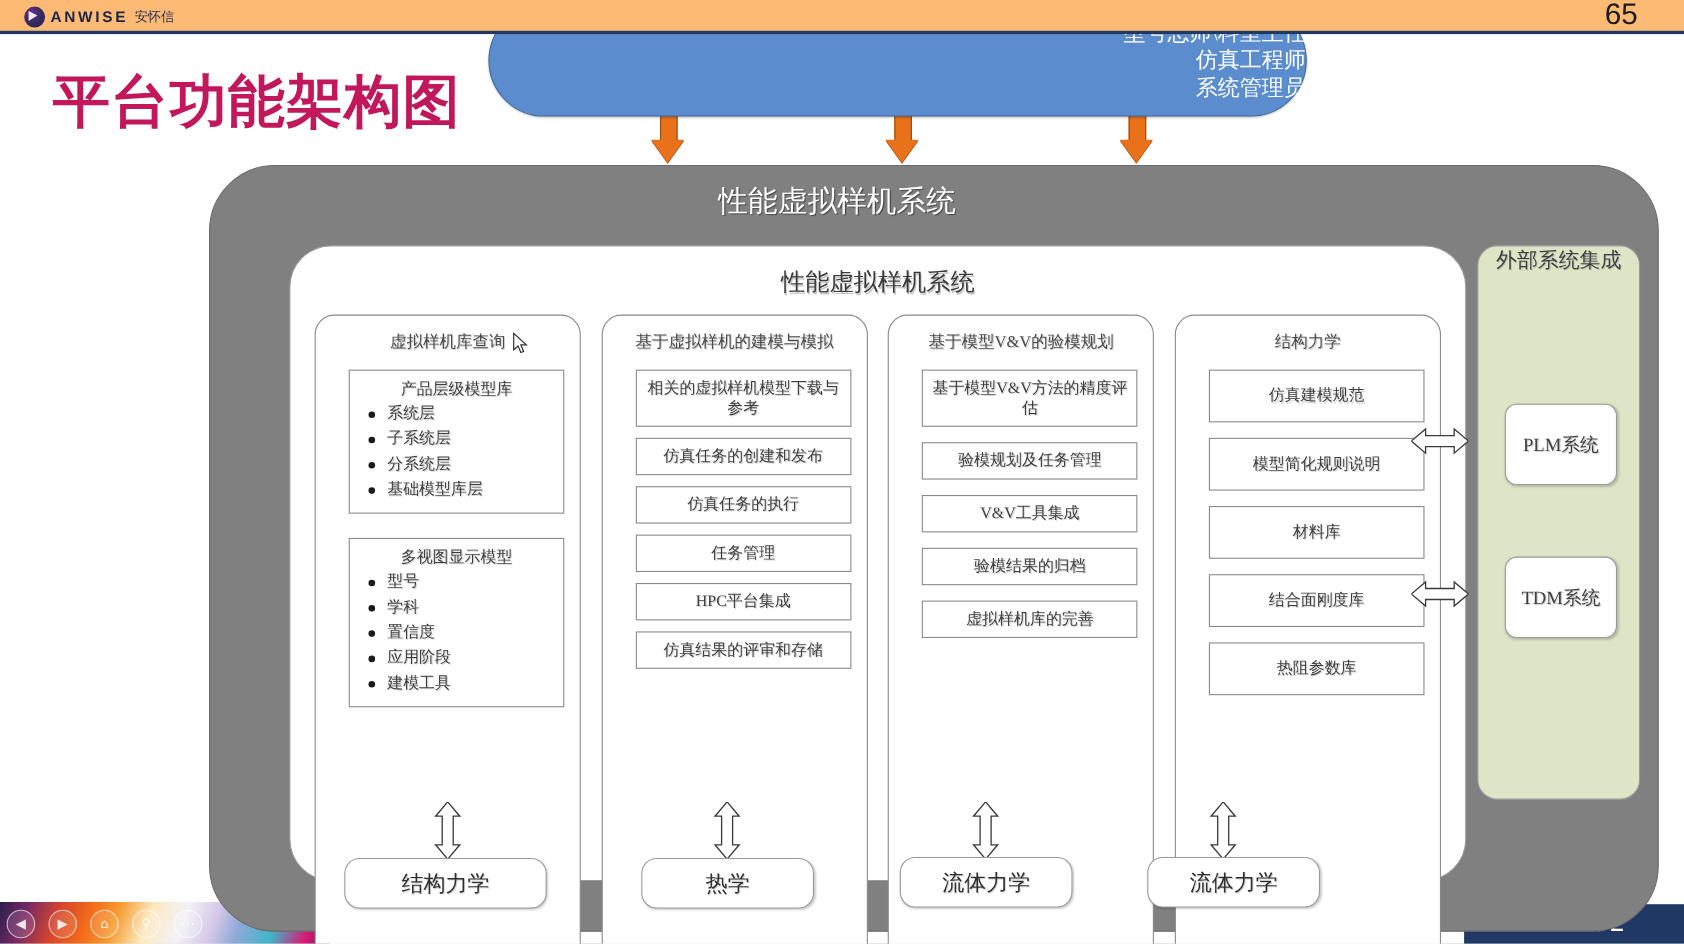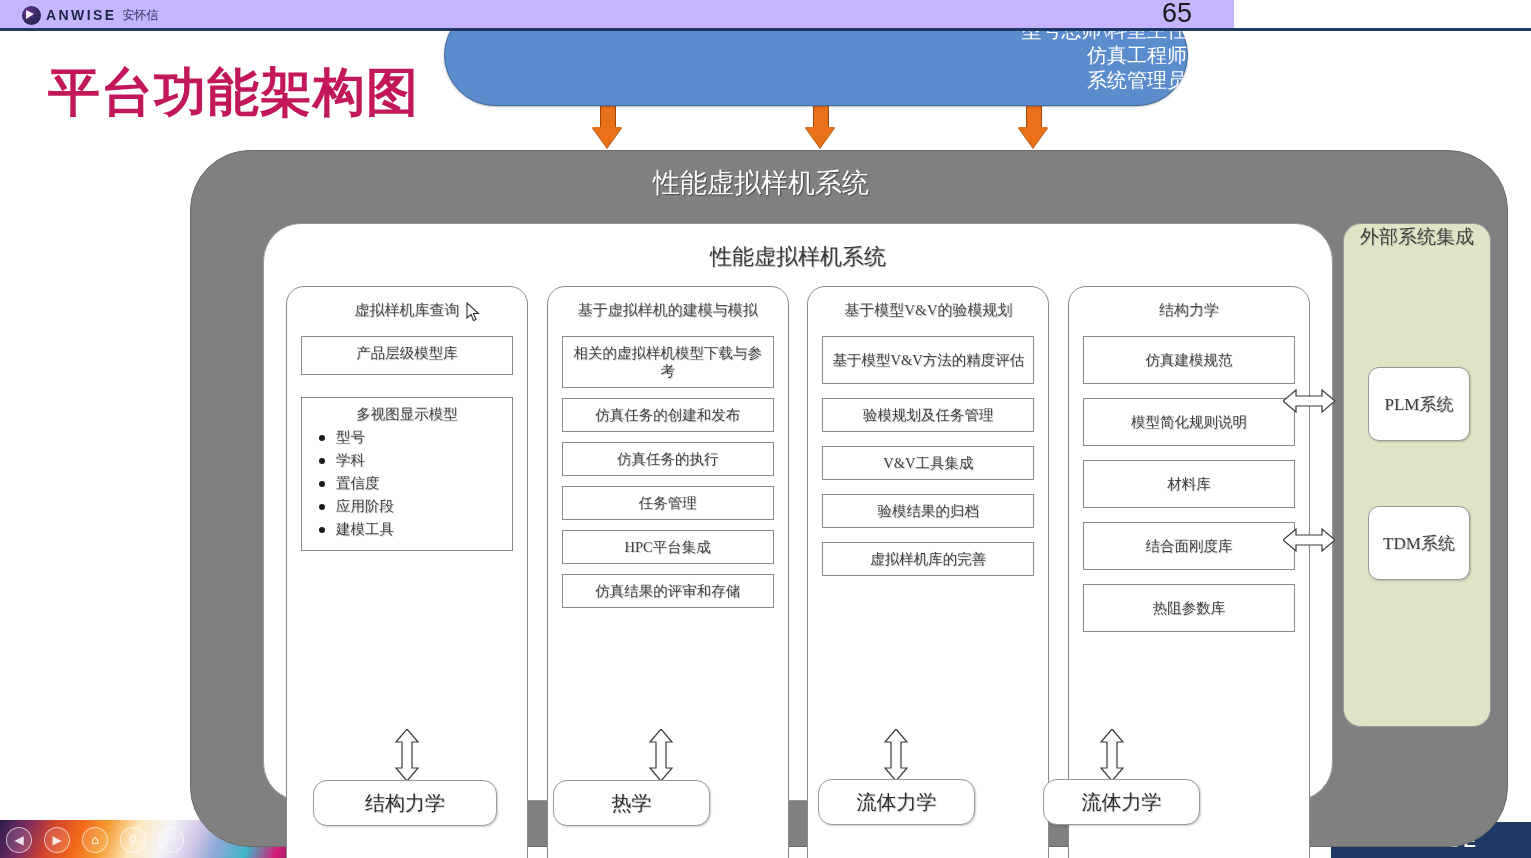--- a/index.html
+++ b/index.html
@@ -5,22 +5,22 @@
 <style>
   html,body{margin:0;padding:0;}
   body{
     width:1531px;height:858px;
     background:#ffffff;
     font-family:"Liberation Serif","DejaVu Serif",serif;
     overflow:hidden;position:relative;
   }
   
   #header{
-    position:absolute;left:0;top:0;width:1234px;height:29px;
-    background:#c4b5fd;z-index:30;
+    position:absolute;left:0;top:0;width:1531px;height:29px;
+    background:#fdba74;z-index:30;
   }
   #header-rule{
     position:absolute;left:0;top:28px;width:1531px;height:3px;
     background:#1f3864;z-index:30;
   }
   #logo{
     position:absolute;left:22px;top:4px;height:22px;
     display:flex;align-items:center;gap:5px;
   }
   #logo-mark{
@@ -112,21 +112,21 @@
   .column{
     width:242px;background:#ffffff;border:1px solid #8a8a8a;
     border-radius:18px;position:relative;box-sizing:border-box;
     padding:10px 14px 10px 14px;
   }
   .col-title{
     text-align:center;font-size:15px;color:#4a4a4a;
     margin:4px 0 16px 0;white-space:nowrap;
     text-shadow:1px 1px 0 rgba(170,170,170,.55);
   }
-  .col-items{display:flex;flex-direction:column;gap:10px;}
+  .col-items{display:flex;flex-direction:column;gap:10px;margin-left:16px;}
 
   
   .item-box{
     border:1px solid #8a8a8a;background:#ffffff;
     min-height:34px;display:flex;align-items:center;justify-content:center;
     text-align:center;font-size:14.5px;color:#3f3f3f;line-height:18px;
     padding:7px 4px;box-sizing:border-box;
     text-shadow:1px 1px 0 rgba(175,175,175,.5);
   }
 
@@ -264,20 +264,26 @@
   <div id="white-panel">
     <div id="white-panel-title">性能虚拟样机系统</div>
 
     <div id="columns">
 
       <div class="column">
         <div class="col-title">虚拟样机库查询</div>
         <div class="col-items" style="gap:22px;">
           <div class="group-box">
             <div class="group-title">产品层级模型库</div>
+            <ul>
+              <li>系统层</li>
+              <li>子系统层</li>
+              <li>分系统层</li>
+              <li>基础模型库层</li>
+            </ul>
           </div>
           <div class="group-box">
             <div class="group-title">多视图显示模型</div>
             <ul>
               <li>型号</li>
               <li>学科</li>
               <li>置信度</li>
               <li>应用阶段</li>
               <li>建模工具</li>
             </ul>
@@ -356,21 +362,21 @@
   </div>
   <div class="ud-arrow" style="left:908px;top:578px;">
     <svg width="26" height="52" viewBox="0 0 26 52">
       <polygon points="13,0 24,13 18,13 18,39 24,39 13,52 2,39 8,39 8,13 2,13" fill="#ffffff" stroke="#3a3a3a" stroke-width="1.2"></polygon>
     </svg>
   </div>
 
 </div>
 
 <div class="disc-box" style="left:313px;top:780px;width:182px;">结构力学</div>
-<div class="disc-box" style="left:553px;top:780px;width:155px;">热学</div>
+<div class="disc-box" style="left:583px;top:780px;width:155px;">热学</div>
 <div class="disc-box" style="left:818px;top:779px;width:155px;">流体力学</div>
 <div class="disc-box" style="left:1043px;top:779px;width:155px;">流体力学</div>
 
 <div id="cursor">
   <svg width="16" height="22" viewBox="0 0 16 22">
     <polygon points="1,1 1,16 5,12.5 7.5,18.5 10,17.5 7.5,11.5 12.5,11.5" fill="#ffffff" stroke="#333333" stroke-width="1.1"></polygon>
   </svg>
 </div>
 
 <div id="bottom-white"></div>

